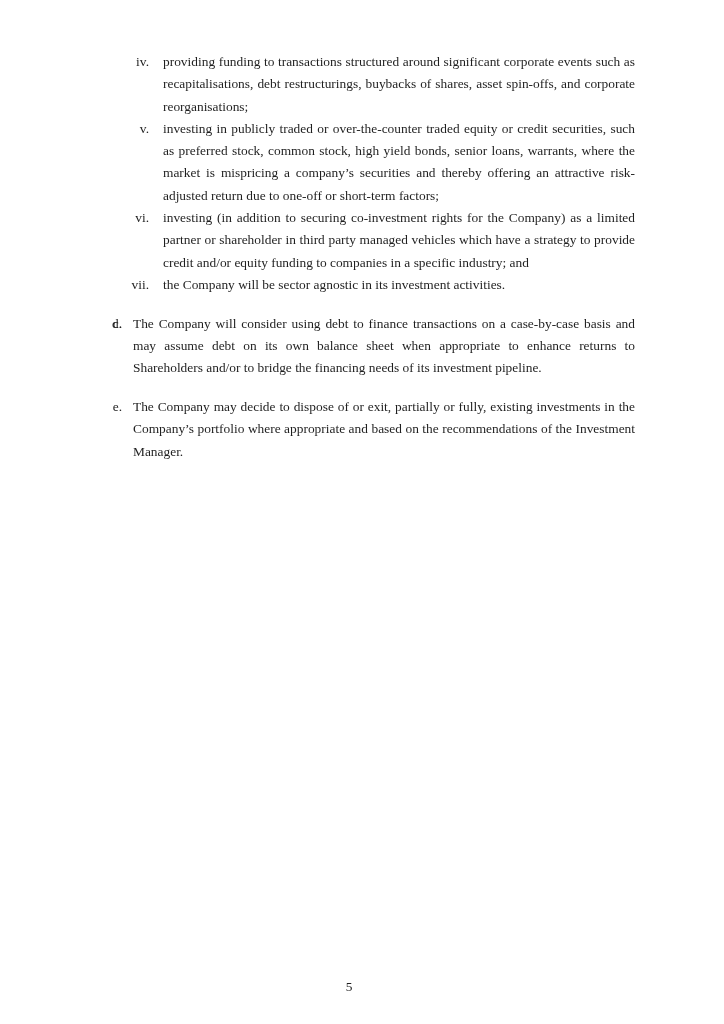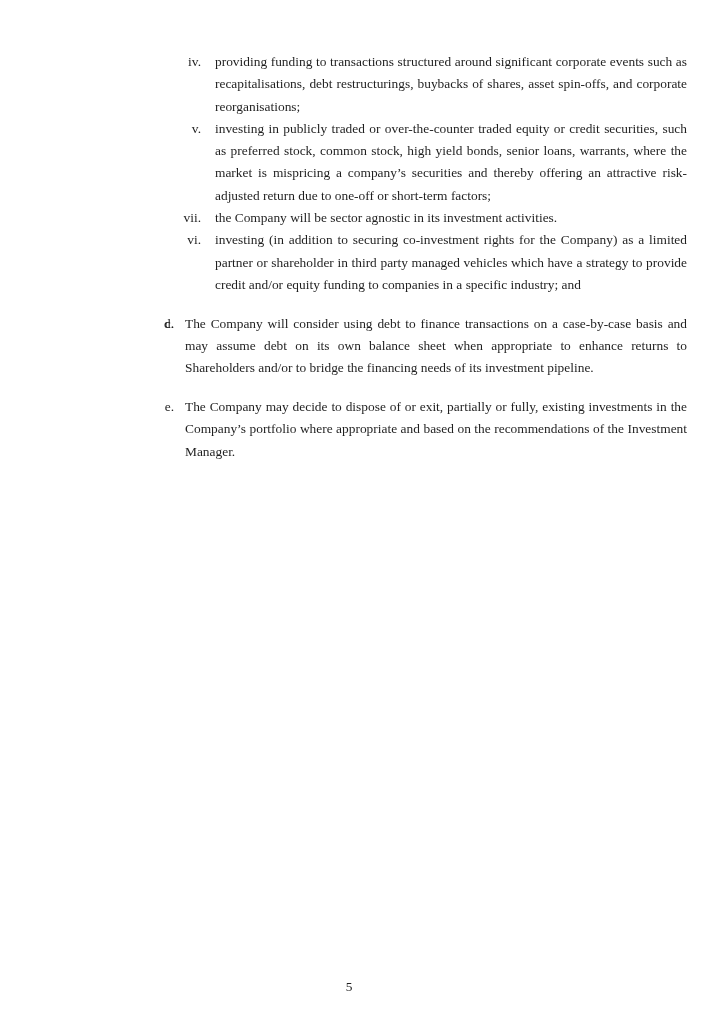--- a/index.html
+++ b/index.html
@@ -14,23 +14,22 @@
     background: #ffffff;
     font-family: "Liberation Serif", "DejaVu Serif", serif;
     font-size: 13.4px;
     line-height: 22.3px;
     color: #1f1f1f;
     overflow: hidden;
   }
   .content {
     position: absolute;
     top: 51px;
-    left: 16px;
+    left: 0;
     right: 0;
-    padding-left: 36px;
   }
   .roman-list {
     margin: 0;
     padding: 0;
     list-style: none;
   }
   .roman-item {
     position: relative;
     margin-left: 163px;
     width: 472px;
@@ -80,26 +79,26 @@
     <div class="roman-list">
       <div class="roman-item">
         <span class="marker">iv.</span>
         <span class="text">providing funding to transactions structured around significant corporate events such as recapitalisations, debt restructurings, buybacks of shares, asset spin-offs, and corporate reorganisations;</span>
       </div>
       <div class="roman-item">
         <span class="marker">v.</span>
         <span class="text">investing in publicly traded or over-the-counter traded equity or credit securities, such as preferred stock, common stock, high yield bonds, senior loans, warrants, where the market is mispricing a company’s securities and thereby offering an attractive risk-adjusted return due to one-off or short-term factors;</span>
       </div>
       <div class="roman-item">
+        <span class="marker">vi.</span>
+        <span class="text">investing (in addition to securing co-investment rights for the Company) as a limited partner or shareholder in third party managed vehicles which have a strategy to provide credit and/or equity funding to companies in a specific industry; and</span>
+      </div>
+      <div class="roman-item">
         <span class="marker">vii.</span>
         <span class="text">the Company will be sector agnostic in its investment activities.</span>
-      </div>
-      <div class="roman-item">
-        <span class="marker">vi.</span>
-        <span class="text">investing (in addition to securing co-investment rights for the Company) as a limited partner or shareholder in third party managed vehicles which have a strategy to provide credit and/or equity funding to companies in a specific industry; and</span>
       </div>
     </div>
 
     <div class="letter-list">
       <div class="letter-item">
         <span class="marker">c.</span>
       </div>
       <div class="letter-item">
         <span class="marker">d.</span>
         <span class="text">The Company will consider using debt to finance transactions on a case-by-case basis and may assume debt on its own balance sheet when appropriate to enhance returns to Shareholders and/or to bridge the financing needs of its investment pipeline.</span>

